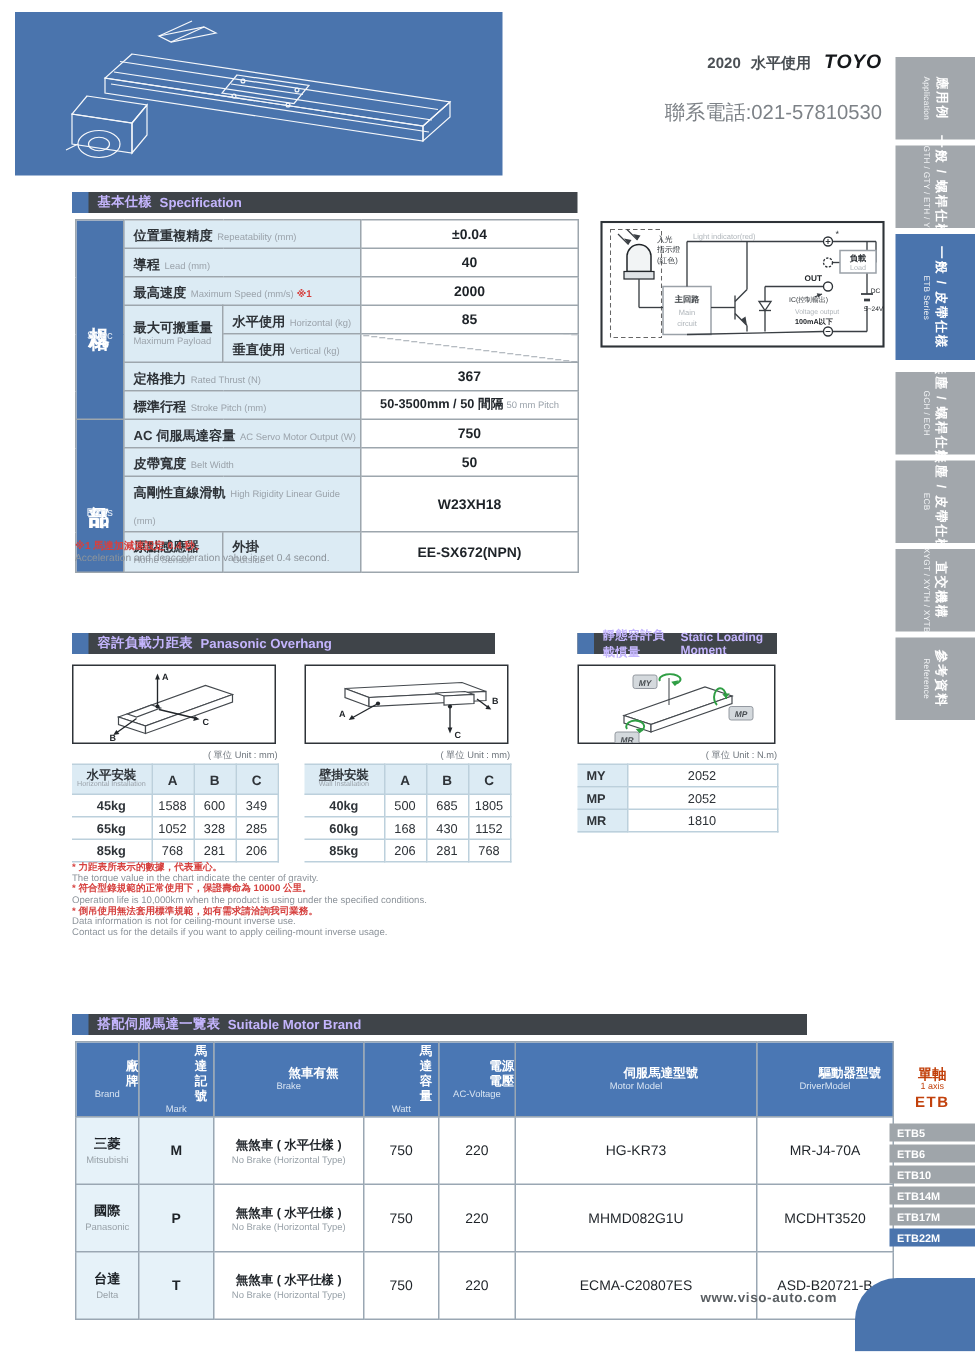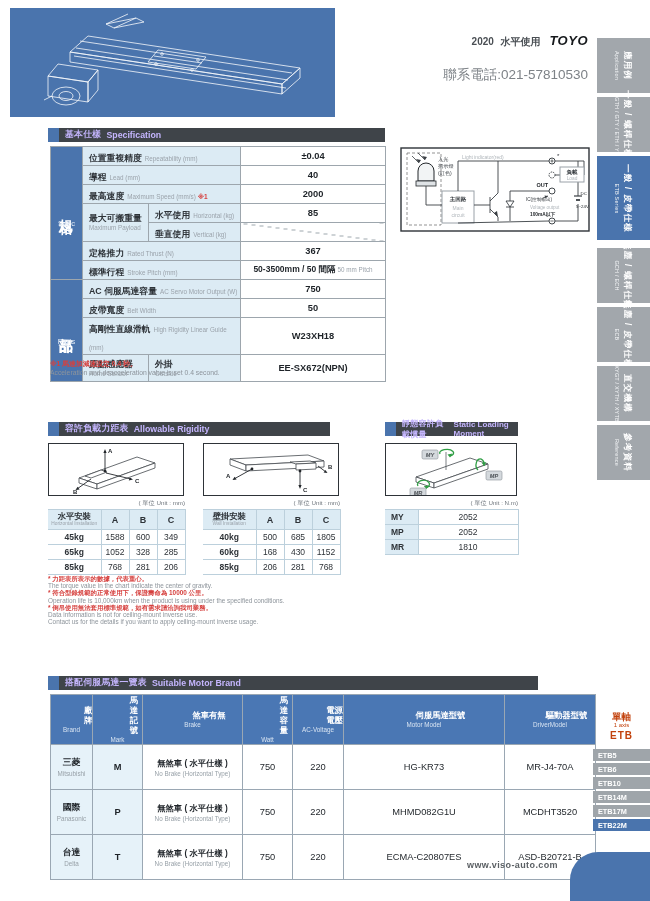--- a/index.html
+++ b/index.html
@@ -325,21 +325,21 @@
       <text x="172" y="27" font-size="5.5" font-weight="bold" fill="#33383d" text-anchor="middle">負載</text>
       <text x="172" y="33" font-size="4.8" fill="#b0b6bb" text-anchor="middle">Load</text>
       <text x="180.5" y="48" font-size="4.4" fill="#22262a">DC</text>
       <text x="176" y="60.5" font-size="4.4" fill="#22262a">5~24V</text>
     </svg>
   </div>
 
   <div class="abs secbar" style="left:48px;top:422px;width:282px;">
     <span class="sq"></span>
     <span class="tzh">容許負載力距表</span>
-    <span class="ten">Allowable Rigidity</span>
+    <span class="ten">Panasonic Overhang</span>
   </div>
 
   <div class="abs frame" style="left:48px;top:443px;width:134px;height:51px;">
     <svg width="134" height="51" viewBox="0 0 134 51">
       <g stroke="#44494e" stroke-width="0.8" fill="#fff">
         <polygon points="30,34 88,13 106,19 48,40"></polygon>
         <polygon points="30,34 48,40 48,45 30,39"></polygon>
         <polygon points="106,19 106,24 48,45 48,40"></polygon>
         <polygon points="36,32 52,26 58,28 42,34"></polygon>
       </g>

